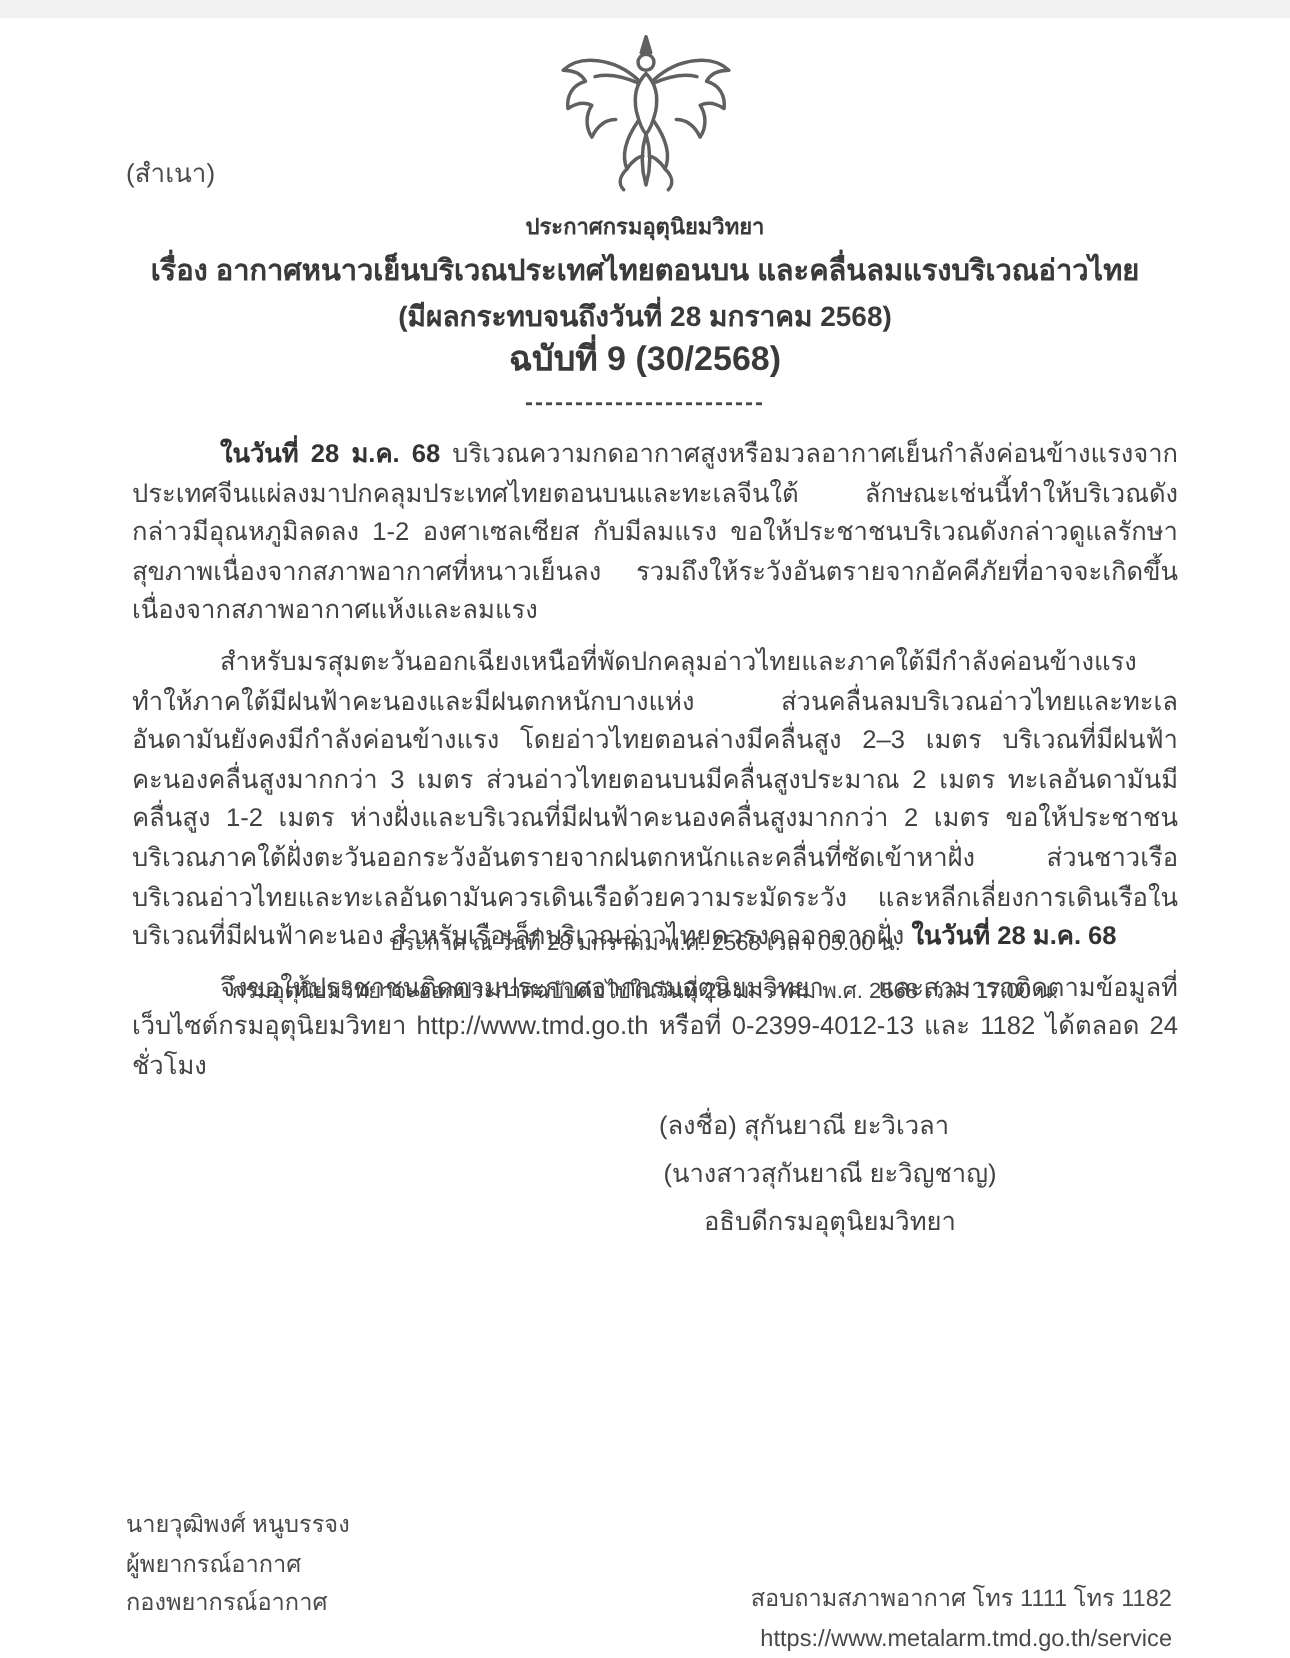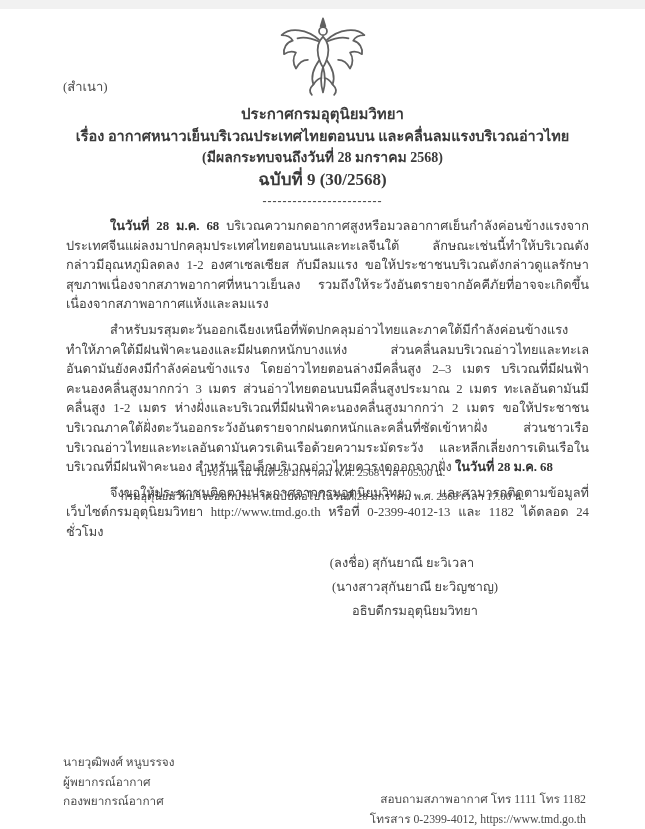--- a/index.html
+++ b/index.html
@@ -1,26 +1,26 @@
 <!DOCTYPE html>
 <html><head>
 <meta charset="utf-8">
 <style>
   html,body { margin:0; padding:0; background:#ffffff; }
   .page {
     position:relative; width:645px; height:829px; background:#ffffff;
-    font-family:Liberation Serif, serif;
+    font-family:Liberation Sans, sans-serif;
     color:#404040; overflow:hidden;
   }
   .top-strip { position:absolute; top:0; left:0; right:0; height:9px; background:#f1f1f1; }
   .copy-label { position:absolute; left:63px; top:76px; font-size:13px; color:#4a4a4a; }
   .emblem-wrap { position:absolute; top:16px; left:0; right:0; display:flex; justify-content:center; }
   .heading { position:absolute; top:103px; left:0; right:0; text-align:center; color:#3a3a3a; }
   .heading .h-line { font-weight:bold; line-height:22px; }
-  .h-title   { font-size:15px; }
+  .h-title   { font-size:11px; }
   .h-subject { font-size:14.5px; }
   .h-effect  { font-size:14px; }
   .h-issue   { font-size:17px; }
   .h-divider { font-size:12px; font-weight:bold; line-height:20px; letter-spacing:1px; color:#4a4a4a; }
   .body-text {
     position:absolute; top:217px; left:66px; width:523px;
     font-size:12.8px; line-height:19.6px; text-align:justify; color:#424242;
   }
   .body-text p { margin:0 0 6px 0; text-indent:44px; }
   .b { font-weight:bold; color:#333; }
@@ -102,16 +102,15 @@
 
 
   <div class="footer-left">
     <div>นายวุฒิพงศ์  หนูบรรจง</div>
     <div>ผู้พยากรณ์อากาศ</div>
     <div>กองพยากรณ์อากาศ</div>
   </div>
 
   <div class="footer-right">
     <div>สอบถามสภาพอากาศ โทร 1111 โทร 1182</div>
-    <div>โทรสาร 0-2399-4012, https://www.tmd.go.th</div>
     <div>https://www.metalarm.tmd.go.th/service</div>
   </div>
 </div>
 
 </body></html>

